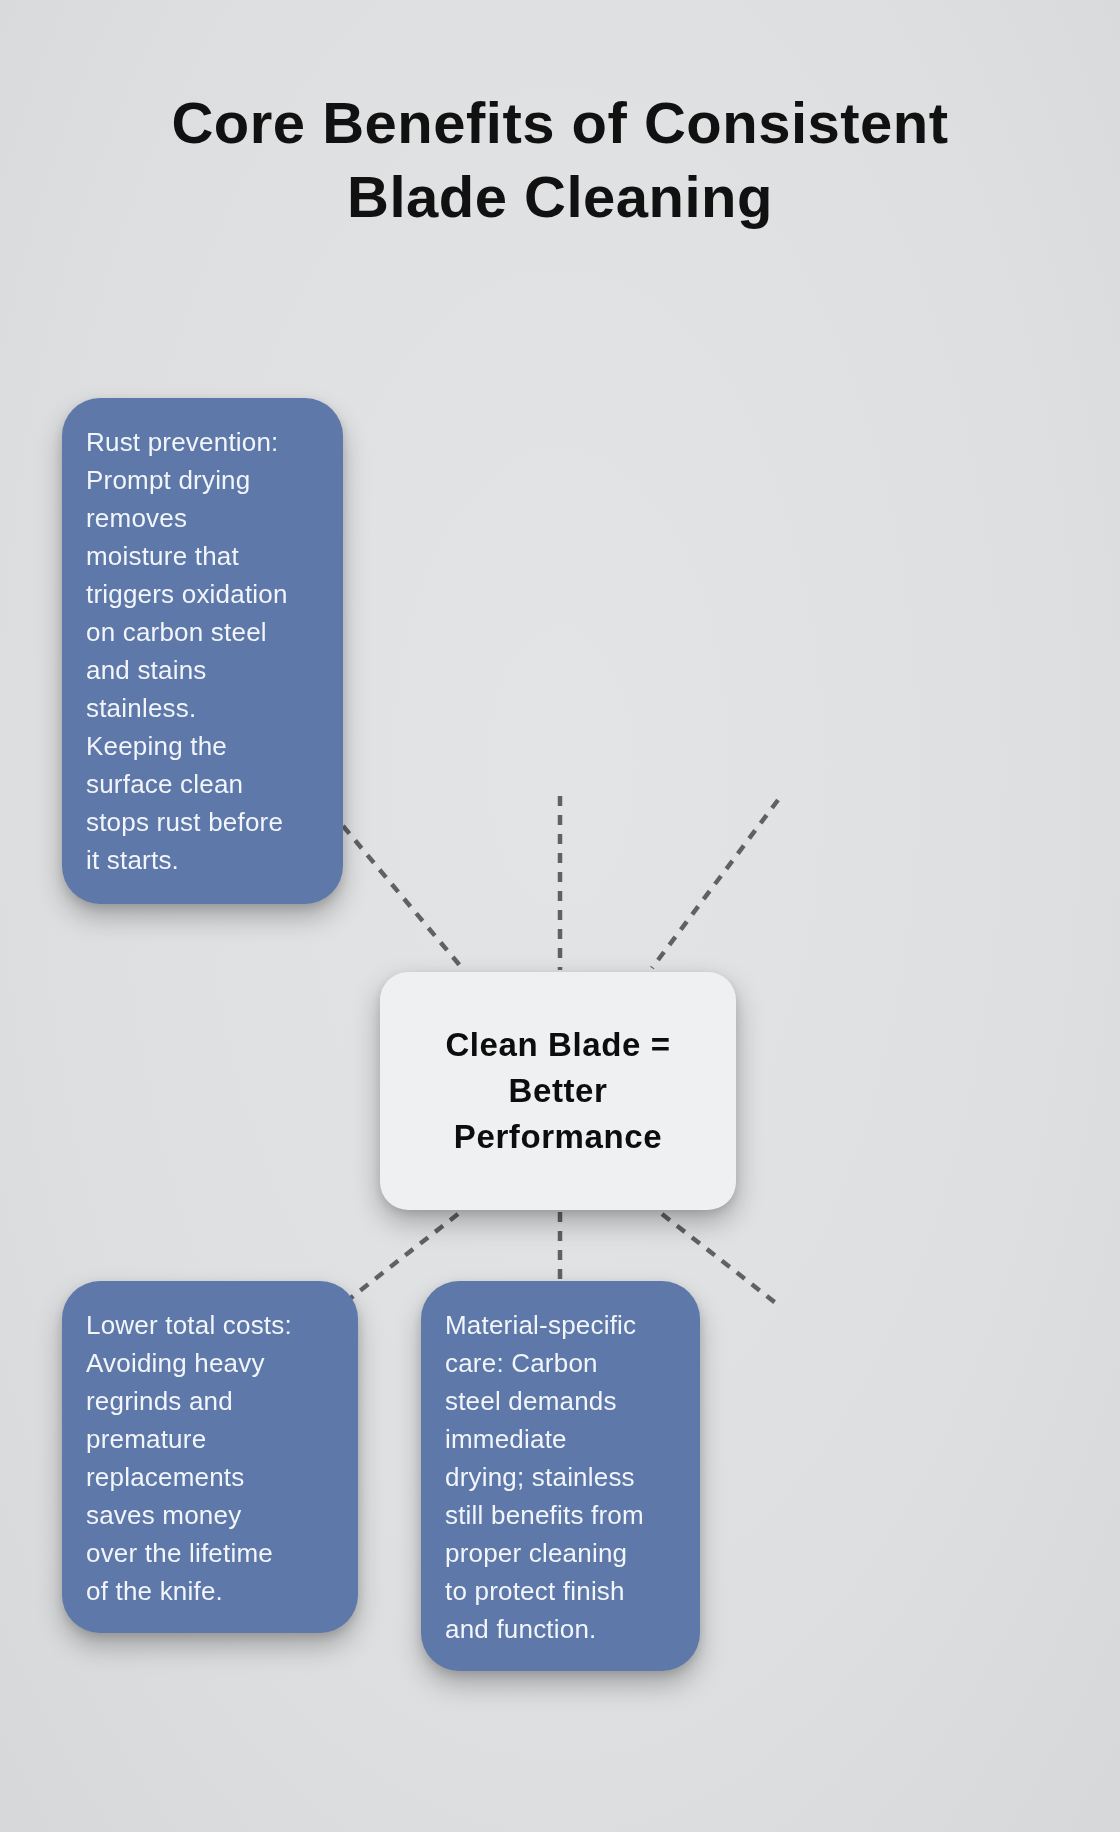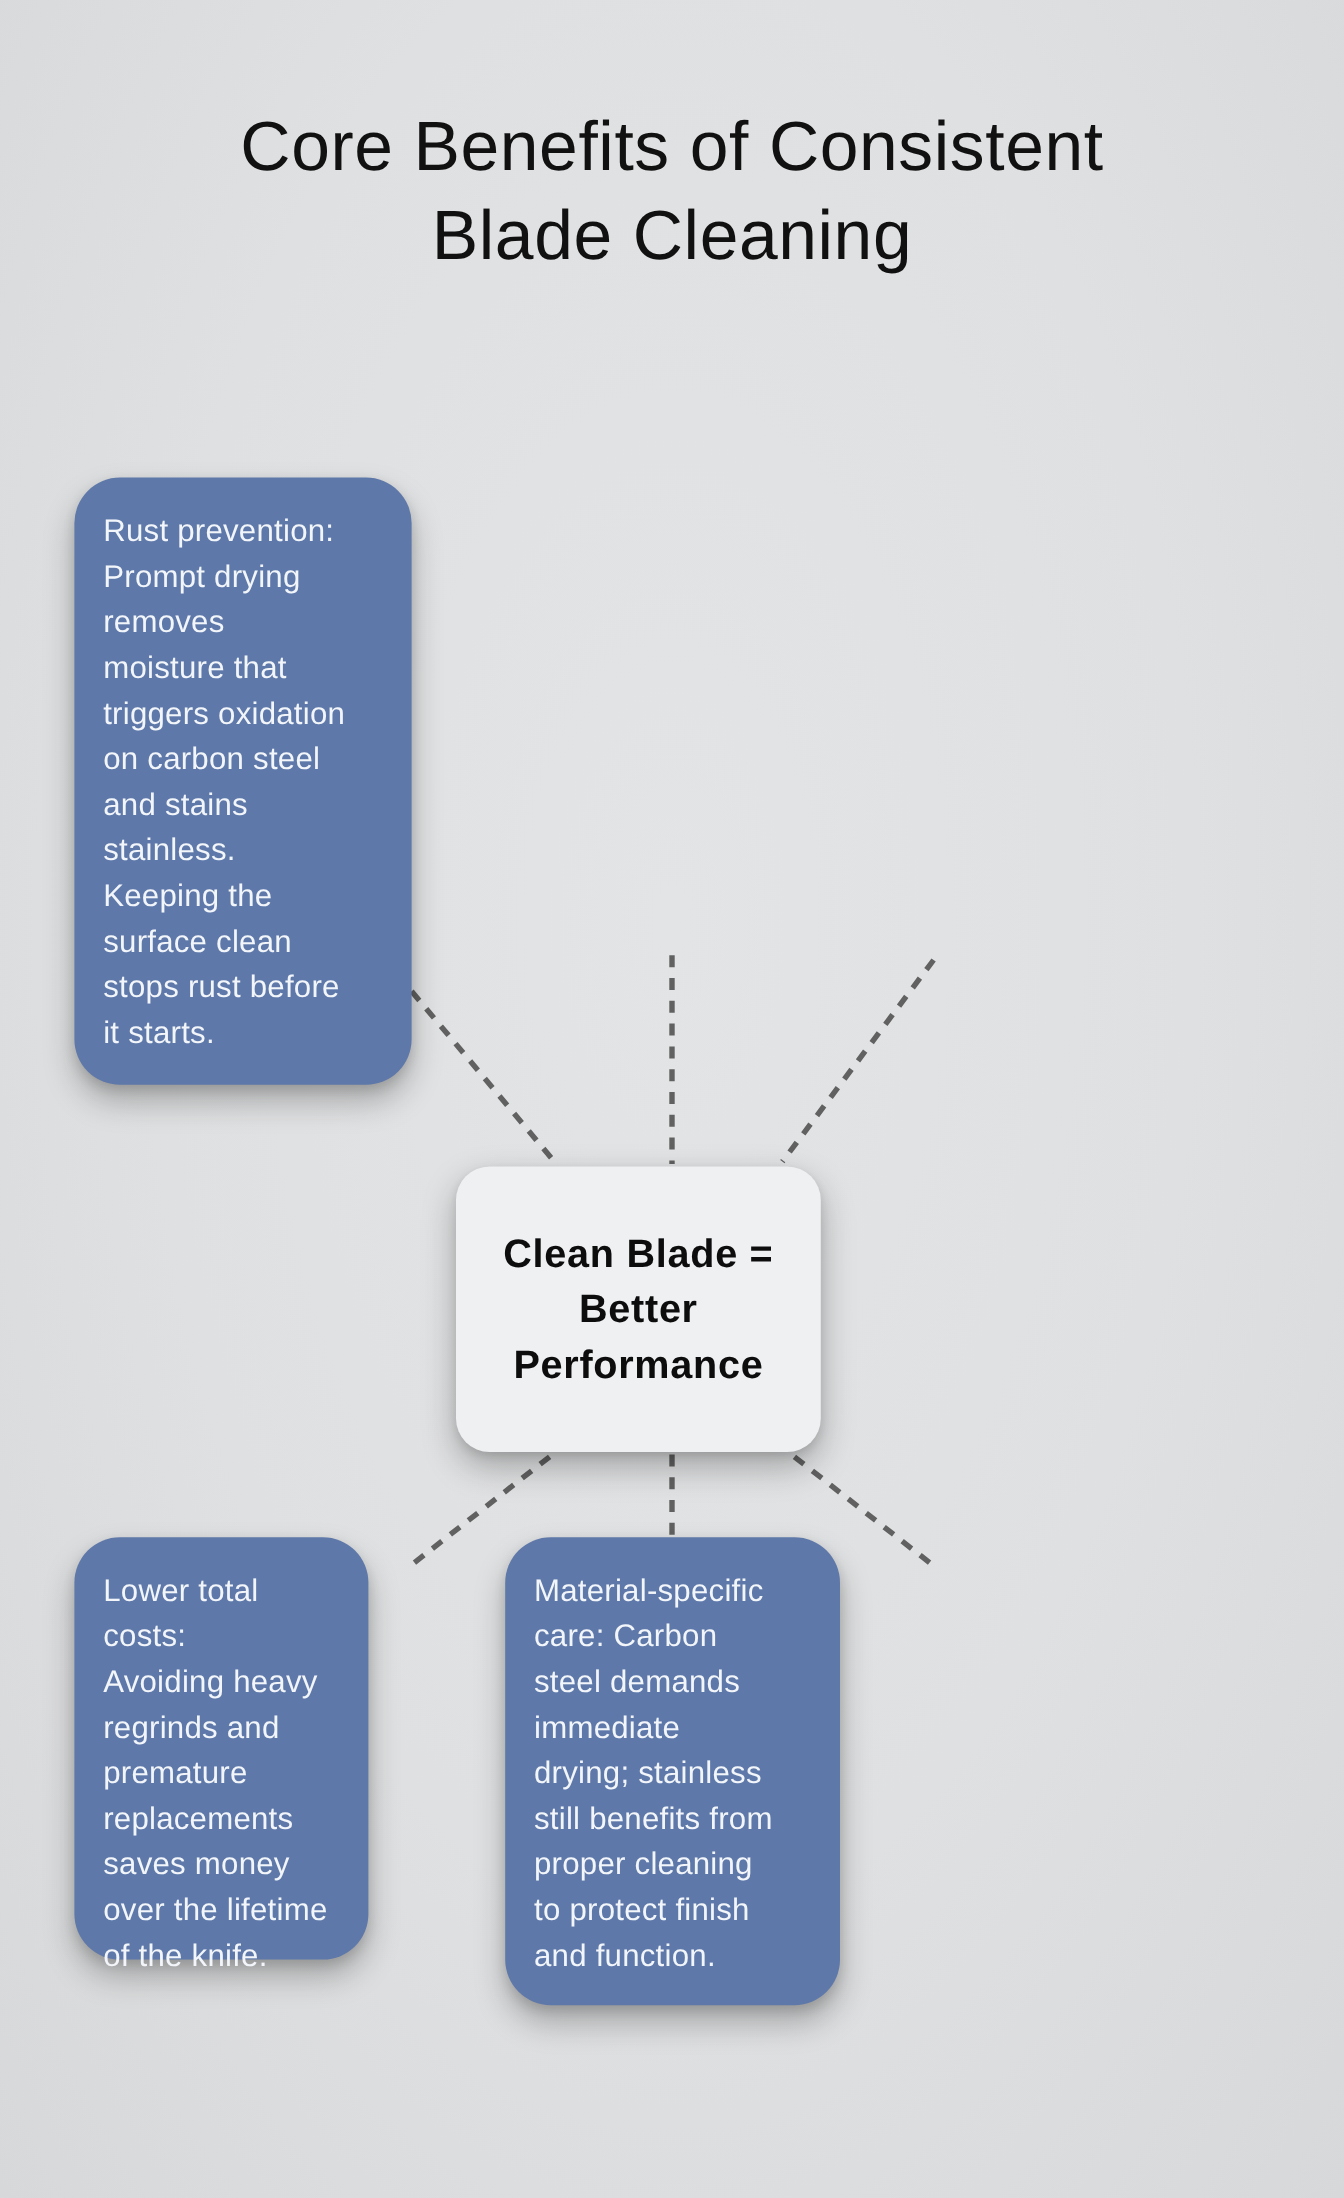--- a/index.html
+++ b/index.html
@@ -24,21 +24,21 @@
     overflow:hidden;
     background:radial-gradient(ellipse at 50% 42%, #e3e4e5 0%, var(--bg) 55%, #d7d8d9 100%);
   }
   .title{
     position:absolute;
     left:0; right:0; top:86px;
     margin:0;
     text-align:center;
     font-size:58px;
     line-height:74px;
-    font-weight:400;
+    font-weight:700;
     letter-spacing:0.5px;
     color:var(--title-text);
     white-space:pre-line;
   }
   .connectors{
     position:absolute;
     left:0; top:0;
     width:1120px; height:1832px;
     pointer-events:none;
   }
@@ -59,27 +59,27 @@
     margin:0;
     color:var(--card-text);
     font-size:26px;
     line-height:38px;
     letter-spacing:0.2px;
     white-space:pre-line;
   }
   .card-b1{left:62px;  top:398px;  width:281px; height:506px;}
   .card-b2{left:421px; top:398px;  width:279px; height:390px;}
   .card-b3{left:778px; top:398px;  width:282px; height:390px;}
-  .card-b4{left:62px;  top:1281px; width:245px; height:352px;}
+  .card-b4{left:62px;  top:1281px; width:296px; height:352px;}
   .card-b5{left:421px; top:1281px; width:279px; height:390px;}
   .card-b6{left:778px; top:1281px; width:282px; height:352px;}
   .center-node{
     position:absolute;
     left:380px; top:972px;
-    width:304px; height:238px;
+    width:356px; height:238px;
     background:var(--center-bg);
     border-radius:28px;
     box-shadow:0 12px 28px rgba(0,0,0,0.28), 0 3px 8px rgba(0,0,0,0.10);
     display:flex;
     align-items:center;
     justify-content:center;
     box-sizing:border-box;
   }
   .center-node p{
     margin:0;

